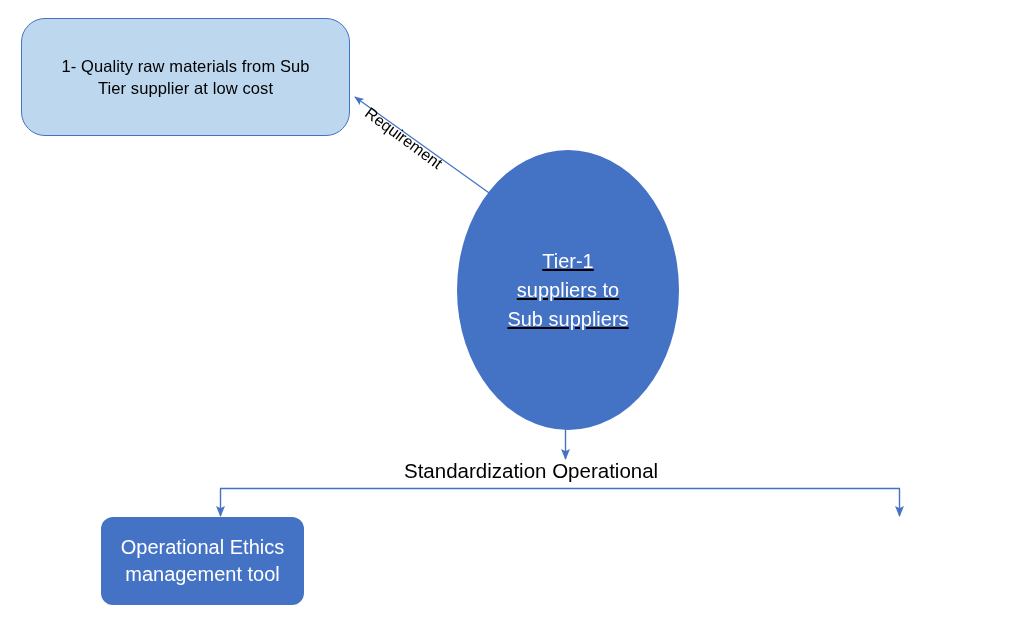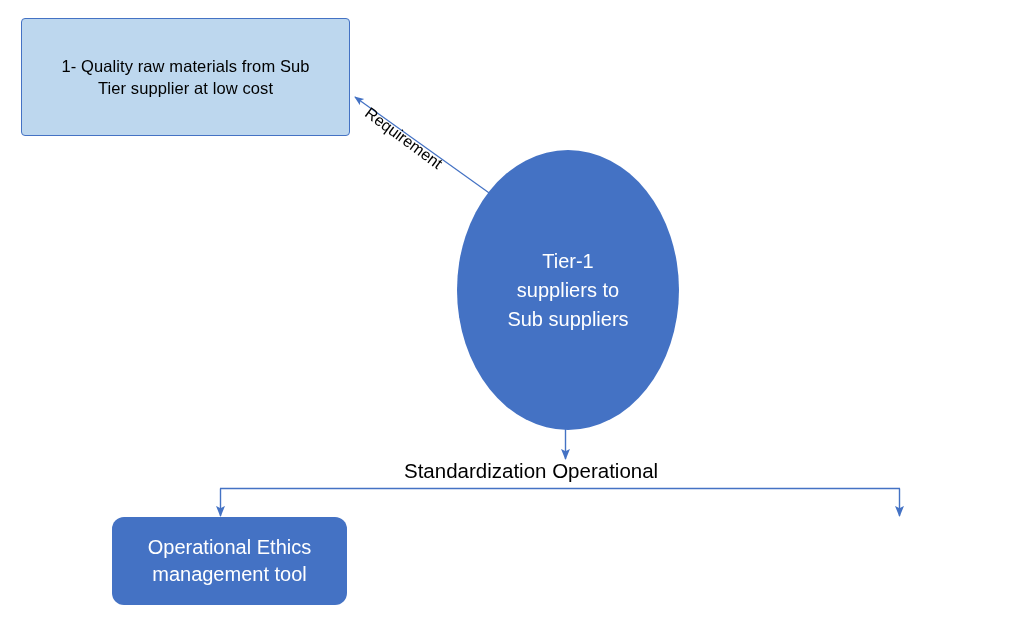--- a/index.html
+++ b/index.html
@@ -34,39 +34,40 @@
   }
 
   
   #node-raw-materials {
     left: 21px;
     top: 18px;
     width: 329px;
     height: 118px;
     background: #bdd7ee;
     border: 1.3px solid #4472c4;
-    border-radius: 4px;
+    border-radius: 24px;
   }
   #node-raw-materials .label {
     color: #000000;
     font-size: 16.5px;
     line-height: 1.35;
     letter-spacing: 0.1px;
     white-space: pre-line;
     padding: 0 10px;
   }
 
   
   #node-tier1 {
     left: 457px;
     top: 150px;
     width: 222px;
     height: 280px;
     background: #4472c4;
     border-radius: 50%;
+    text-decoration: underline;
   }
   #node-tier1 .label {
     color: #ffffff;
     font-size: 20px;
     line-height: 1.45;
     white-space: pre-line;
   }
 
   
   .box-blue {
@@ -74,23 +75,23 @@
     border-radius: 12px;
   }
   .box-blue .label {
     color: #ffffff;
     font-size: 20px;
     line-height: 1.35;
     white-space: pre-line;
     padding: 0 8px;
   }
   #node-ethics-tool {
-    left: 112px;
+    left: 101px;
     top: 517px;
-    width: 235px;
+    width: 203px;
     height: 88px;
   }
   #node-quality-deployment {
     left: 783px;
     top: 517px;
     width: 231px;
     height: 89px;
   }
 
   

